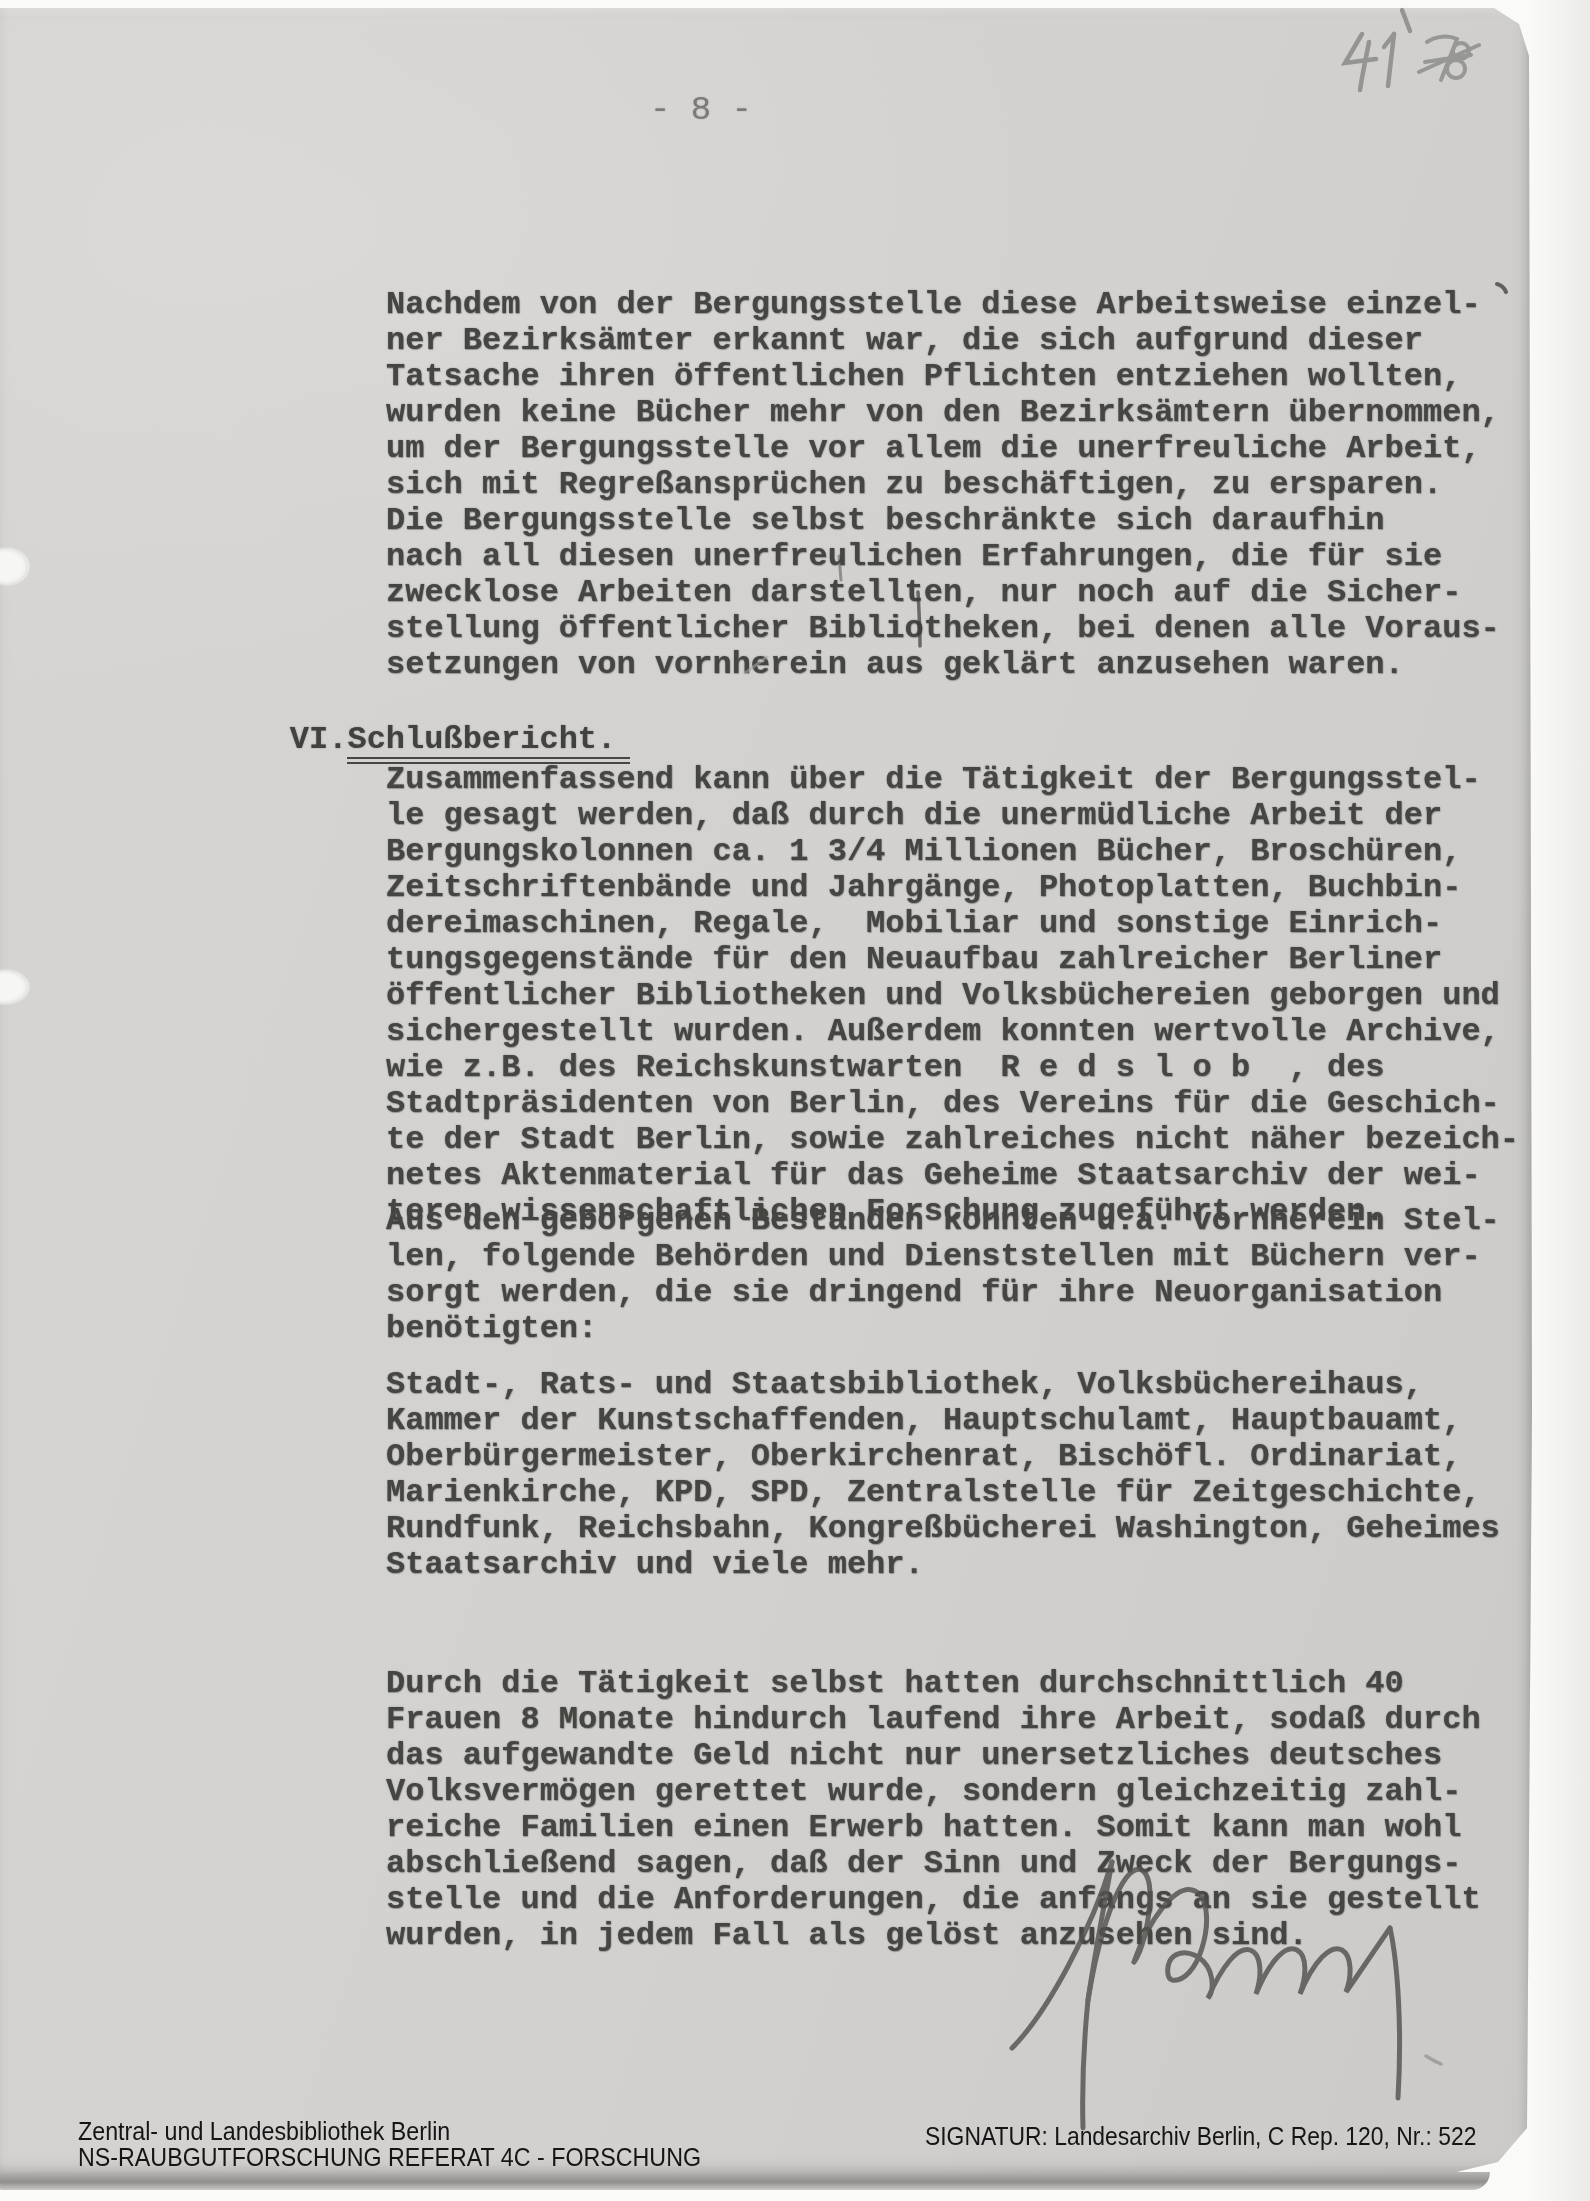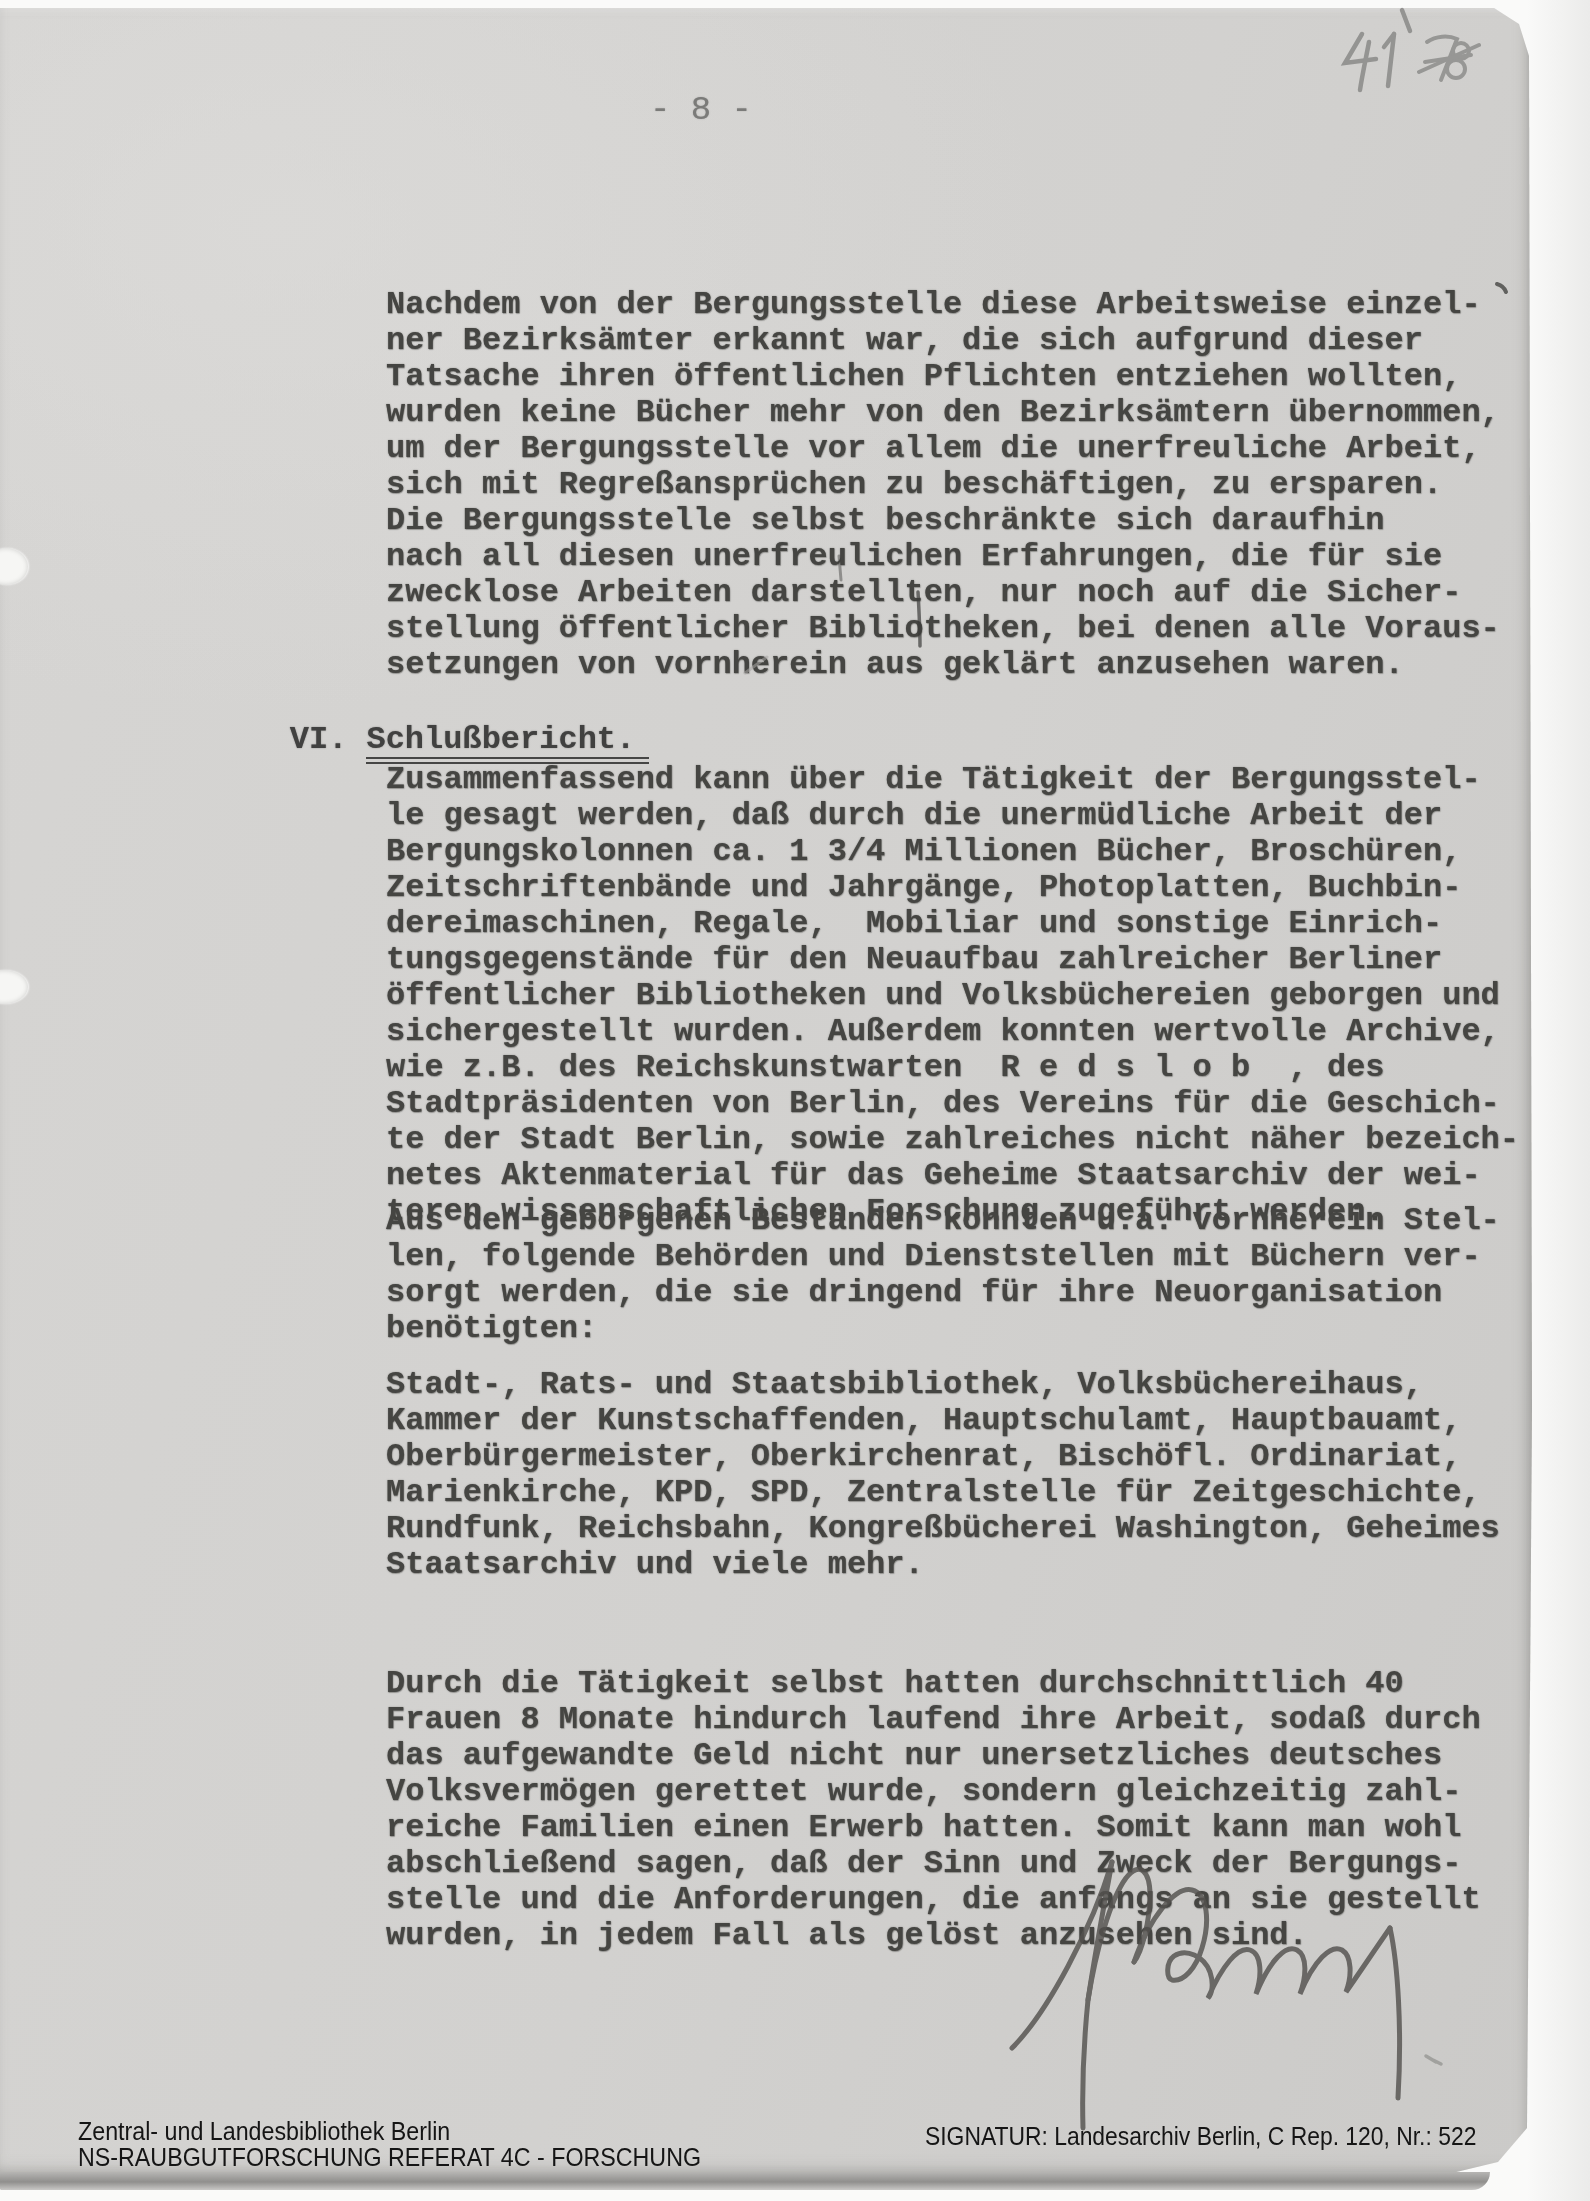--- a/index.html
+++ b/index.html
@@ -46,21 +46,21 @@
   .para-1{left:386px;top:279px;}
   .para-2{left:386px;top:754px;}
   .para-3{left:386px;top:1195px;}
   .para-4{left:386px;top:1359px;font-family:Liberation Mono, monospace;}
   .para-5{left:386px;top:1658px;}
   .heading{position:absolute;left:213px;top:687px;white-space:pre;
     font-family:"Liberation Mono",monospace;font-weight:700;
     font-size:32px;line-height:30px;color:#414140;
     text-shadow:0 0 1.5px rgba(65,65,64,.6);}
   .heading .title{
-    display:inline-block;margin-left:19px;padding:0 14px 2px 0;
+    display:inline-block;padding:0 14px 2px 0;
     border-bottom:7px double #464645;
   }
   .overlay-footer{position:absolute;color:#151515;font-weight:400;
     font-family:"Liberation Sans",sans-serif;}
   .footer-left{left:78px;top:2118px;font-size:25px;line-height:26px;
     transform:scaleX(.93);transform-origin:left top;}
   .footer-right{left:925px;top:2123px;font-size:25px;line-height:26px;
     transform:scaleX(.915);transform-origin:left top;}
   .hand-layer{position:absolute;left:0;top:0;pointer-events:none;}
 </style>

